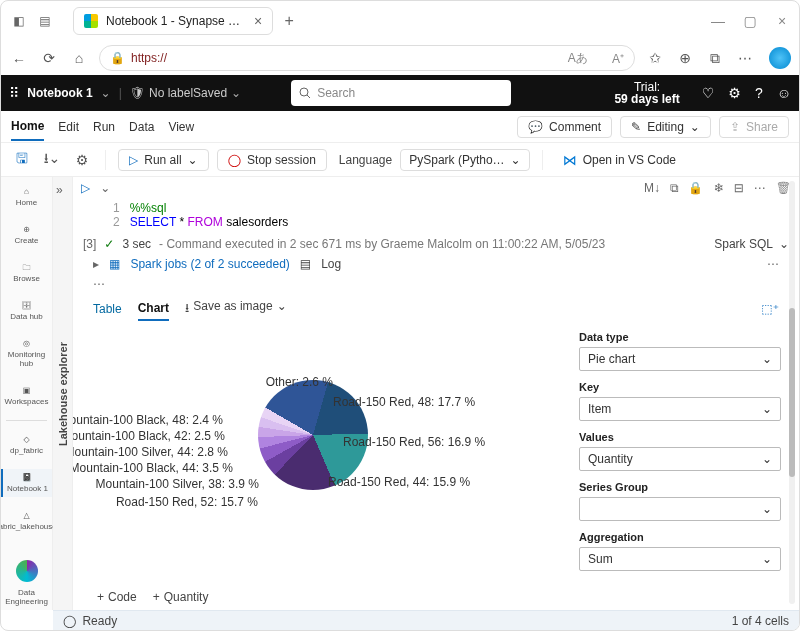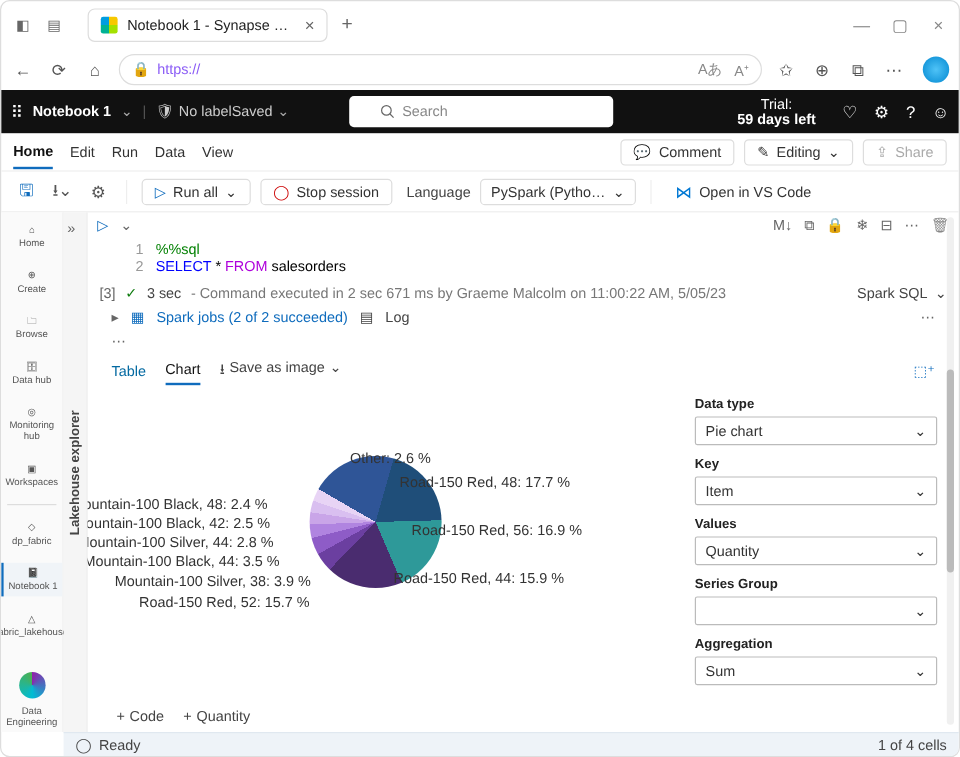--- a/index.html
+++ b/index.html
@@ -9,29 +9,29 @@
 .tab{display:flex;align-items:center;gap:8px;background:#fff;border:1px solid #ddd;border-radius:6px;padding:4px 10px;height:28px;margin-left:12px}
 .tab .favicon{width:14px;height:14px;background:conic-gradient(#f7c800 0 25%,#a4e100 0 50%,#00b294 0 75%,#009de0 0 100%);border-radius:2px}
 .tab-title{font-size:12px;color:#222;max-width:140px;white-space:nowrap;overflow:hidden;text-overflow:ellipsis}
 .tab .x{color:#666;font-size:14px;cursor:pointer}
 .winbtns{margin-left:auto;display:flex;gap:14px;color:#888}
 .winbtns span{width:18px;text-align:center;font-size:14px}
 .navbar{height:34px;display:flex;align-items:center;padding:0 8px;gap:10px}
 .navbar .nbtn{width:20px;color:#555;text-align:center;font-size:14px}
 .url{flex:1;height:26px;border:1px solid #ddd;border-radius:14px;display:flex;align-items:center;padding:0 10px;gap:6px;color:#555;font-size:11px;overflow:hidden;white-space:nowrap}
 .url .lock{color:#888}
-.url .ub{margin-left:auto;display:flex;gap:10px;color:#888}
+.url .ub{margin-left:auto;display:flex;gap:24px;color:#888}
 .bing{width:22px;height:22px;border-radius:50%;background:radial-gradient(circle,#4fc3f7,#0288d1);margin-left:4px}
 .blackbar{height:36px;background:#111;color:#fff;display:flex;align-items:center;padding:0 8px;gap:10px}
 .bb-left{display:flex;align-items:center;gap:8px}
 .waffle{font-size:14px;color:#fff}
 .nbname{font-size:12px;font-weight:600}
 .shield{display:flex;align-items:center;gap:4px;color:#ccc;font-size:11px}
 .chev{color:#aaa}
-.searchbox{flex:0 0 220px;height:26px;background:#fff;border-radius:4px;display:flex;align-items:center;padding:0 26px;color:#666;margin-left:40px}
+.searchbox{flex:0 0 220px;height:26px;background:#fff;border-radius:4px;display:flex;align-items:center;padding:0 8px;color:#666;margin-left:40px}
 .searchbox svg{margin-right:6px}
 .trial{margin-left:auto;text-align:center;font-size:10px;line-height:12px;color:#fff}
 .bb-icons{display:flex;gap:14px;color:#fff;margin-left:12px}
 .bb-icons span{font-size:14px}
 .menubar{height:32px;border-bottom:1px solid #eee;display:flex;align-items:center;padding:0 10px;gap:14px}
 .menubar .mitem{color:#333;font-size:12px;padding:6px 0}
 .menubar .mitem.active{color:#111;font-weight:600;border-bottom:2px solid #0f6cbd}
 .mb-right{margin-left:auto;display:flex;gap:8px}
 .btn{border:1px solid #ddd;background:#fff;border-radius:4px;padding:3px 10px;display:flex;align-items:center;gap:6px;color:#333;font-size:12px;cursor:pointer}
 .toolbar{height:34px;display:flex;align-items:center;padding:0 10px;gap:8px;border-bottom:1px solid #eee}
@@ -65,21 +65,21 @@
 .execrow .cellnum{color:#666}
 .execrow .chk{color:#107c10}
 .execrow .rt{margin-left:auto;display:flex;gap:6px;align-items:center}
 .jobsrow{display:flex;align-items:center;padding:4px 20px;gap:10px;color:#0f6cbd;font-size:11px}
 .jobsrow .car{color:#666}
 .jobsrow .spk{color:#0f6cbd}
 .jobsrow .log{color:#444}
 .dots{display:flex;padding:2px 20px;color:#666}
 .tabsrow{display:flex;align-items:center;padding:4px 20px;gap:16px;font-size:12px}
 .tabsrow .topt{color:#0369a1;padding:4px 0;cursor:pointer}
-.tabsrow .topt.active{font-weight:400;color:#111;border-bottom:2px solid #0f6cbd}
+.tabsrow .topt.active{font-weight:700;color:#111;border-bottom:2px solid #0f6cbd}
 .tabsrow .save{display:flex;gap:4px;color:#444}
 .tabsrow .rt{margin-left:auto;color:#0f6cbd}
 .chartarea{flex:1;display:flex;overflow:hidden}
 .pieside{flex:1;position:relative}
 .piewrap{position:absolute;left:180px;top:50px;width:120px;height:120px}
 .pie{width:110px;height:110px;border-radius:50%;position:absolute;left:5px;top:5px}
 .lbls{position:absolute;inset:0;font-size:9px;color:#333}
 .lbls div{position:absolute;white-space:nowrap}
 .propside{width:220px;padding:0 18px 0 0;display:flex;flex-direction:column;gap:4px}
 .plabel{font-size:11px;color:#222;font-weight:600;margin-top:6px}
@@ -109,21 +109,21 @@
     <span>×</span>
   </div>
 </div>
 
 <div class="navbar">
   <span class="nbtn">←</span>
   <span class="nbtn">⟳</span>
   <span class="nbtn">⌂</span>
   <div class="url">
     <span class="lock">🔒</span>
-    <span style="color:#8b5cf6">https://</span>
+    <span style="color:#7f1d1d">https://</span>
     <div class="ub">
       <span>Aあ</span>
       <span>A⁺</span>
 
     </div>
   </div>
   <span class="nbtn">✩</span>
   <span class="nbtn">⊕</span>
   <span class="nbtn">⧉</span>
   <span class="nbtn">⋯</span>
@@ -325,21 +325,21 @@
         <div class="lbls" id="pielabels">
             <div style="left: 260px; top: 70px;">Road-150 Red, 48: 17.7 %</div>
             <div style="left: 270px; top: 110px;">Road-150 Red, 56: 16.9 %</div>
             <div style="left: 255px; top: 150px;">Road-150 Red, 44: 15.9 %</div>
             <div style="left: 185px; top: 170px; text-align: right; transform: translateX(-100%);">Road-150 Red, 52: 15.7 %</div>
             <div style="left: 170px; top: 152px; text-align: right; transform: translateX(-100%); margin-left: 16px;">Mountain-100 Silver, 38: 3.9 %</div>
             <div style="left: 160px; top: 136px; transform: translateX(-100%);">Mountain-100 Black, 44: 3.5 %</div>
             <div style="left: 155px; top: 120px; text-align: right; transform: translateX(-100%);">Mountain-100 Silver, 44: 2.8 %</div>
             <div style="left: 152px; top: 104px; text-align: right; transform: translateX(-100%);">Mountain-100 Black, 42: 2.5 %</div>
             <div style="left: 150px; top: 88px; text-align: right; transform: translateX(-100%);">Mountain-100 Black, 48: 2.4 %</div>
-            <div style="left: 260px; top: 50px; text-align: right; transform: translateX(-100%); margin-left: 26px;">Other: 2.6 %</div>
+            <div style="left: 260px; top: 50px; text-align: right; transform: translateX(-100%);">Other: 2.6 %</div>
           </div>
       </div>
       <div class="propside">
         <div class="plabel">Data type</div>
         <div class="psel">
             <span>Pie chart</span>
             <span>⌄</span>
           </div>
         <div class="plabel">Key</div>
         <div class="psel">

